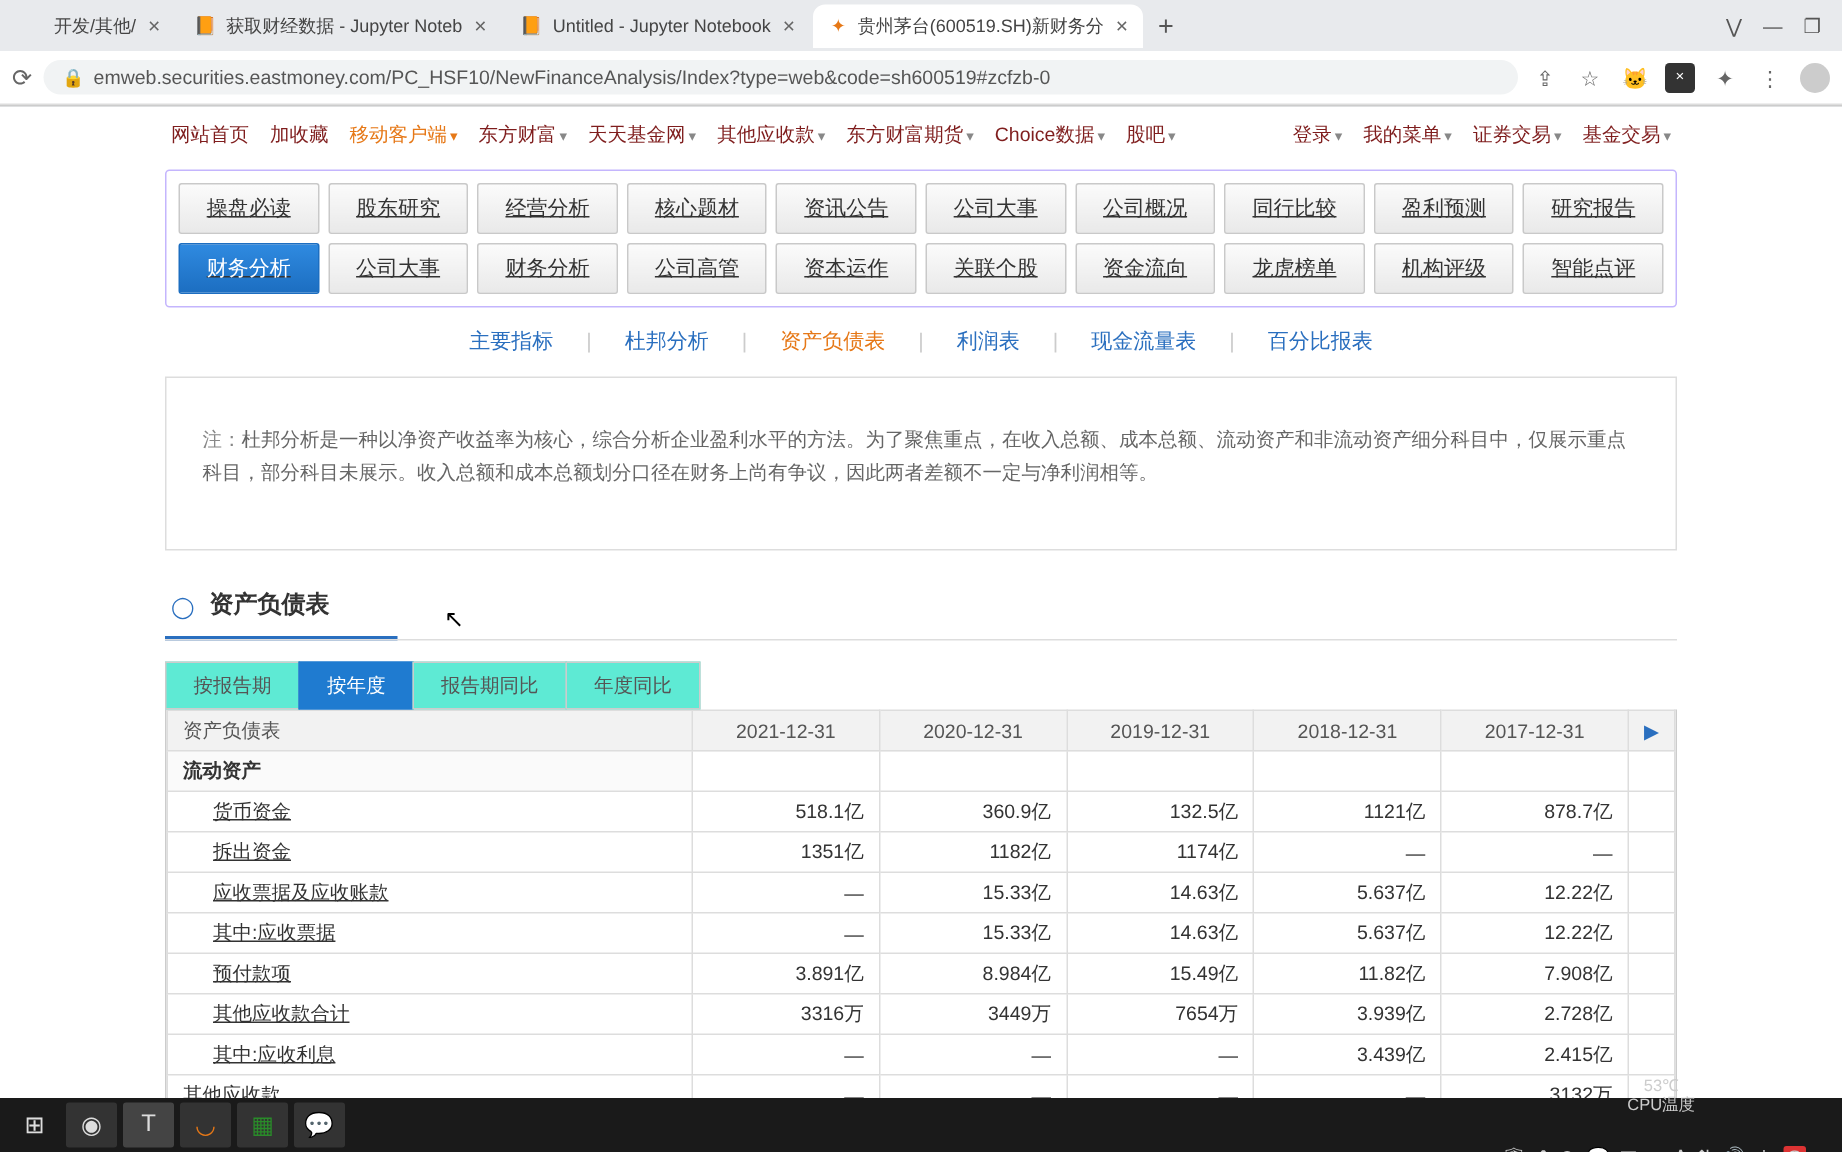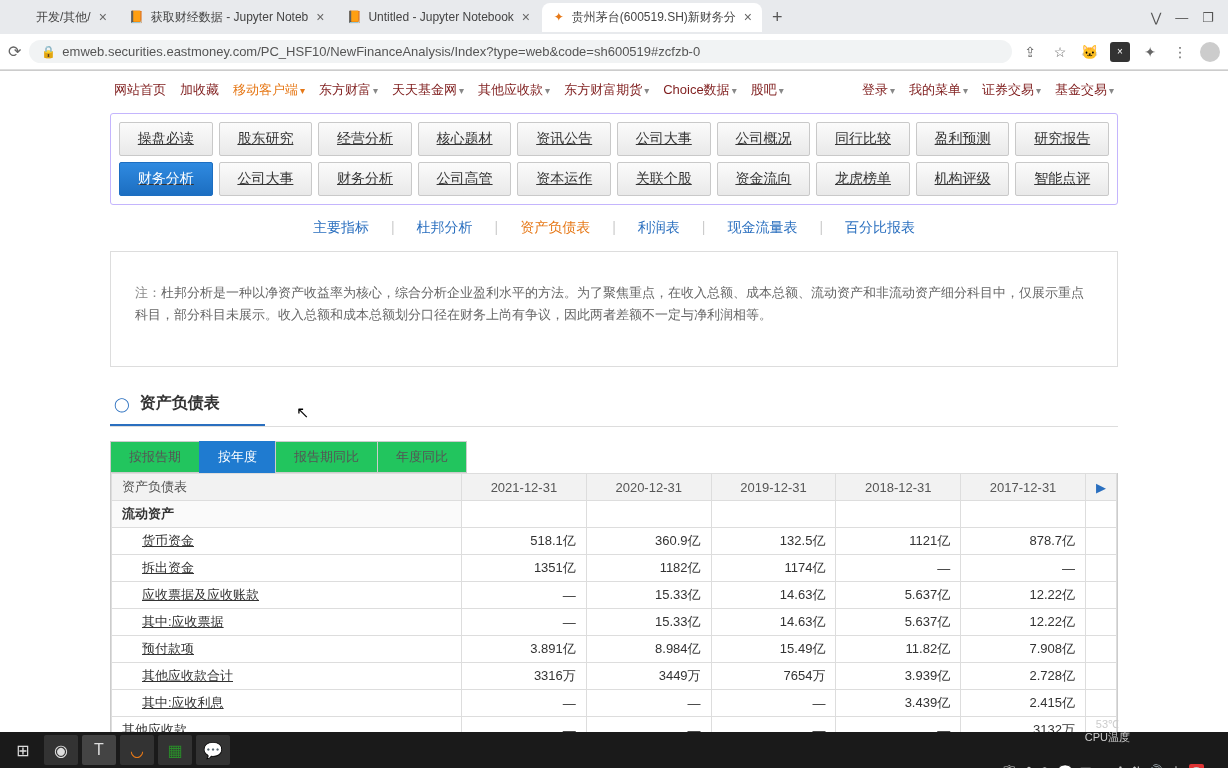--- a/index.html
+++ b/index.html
@@ -33,21 +33,21 @@
 .subtabs a { color: #2a6fbf; text-decoration: none; }
 .subtabs .sep { color: #ccc; }
 .subtabs a.active { color: #e67817; }
 .note-box { margin: 4px 110px 16px; border: 1px solid #ddd; padding: 30px 24px 40px; font-size: 13px; color: #666; line-height: 1.7; }
 .note-box .label { color: #888; }
 .section-head { margin: 0 110px; display: flex; align-items: center; gap: 10px; border-bottom: 3px solid #2a6fbf; padding: 10px 4px; width: 155px; }
 .section-head .dot { color: #2a6fbf; font-size: 14px; }
 .section-head .title { font-size: 16px; font-weight: bold; color: #333; }
 .section-line { margin: 0 110px; border-bottom: 1px solid #ddd; margin-top: -1px; }
 .filter-tabs { margin: 14px 110px 0; display: flex; }
-.ftab { border: 1px solid #ccc; padding: 6px 18px; font-size: 13px; background: #22c55e; color: #555; cursor: pointer; margin-right: -1px; }
+.ftab { border: 1px solid #ccc; padding: 6px 18px; font-size: 13px; background: #5eead4; color: #555; cursor: pointer; margin-right: -1px; }
 .ftab.active { background: #1f7bd0; color: #fff; border-color: #1f7bd0; }
 .table-wrap { margin: 0 110px; border: 1px solid #ccc; border-top: none; }
 table { width: 100%; border-collapse: collapse; font-size: 13px; }
 th, td { border: 1px solid #ddd; padding: 4px 10px; height: 22px; }
 th { background: #f2f2f2; font-weight: normal; text-align: center; color: #555; }
 th:first-child { text-align: left; width: 350px; }
 td { text-align: right; color: #333; }
 td:first-child { text-align: left; }
 td.section { font-weight: bold; background: #fafafa; }
 .indent1 { padding-left: 30px; text-decoration: underline; }

